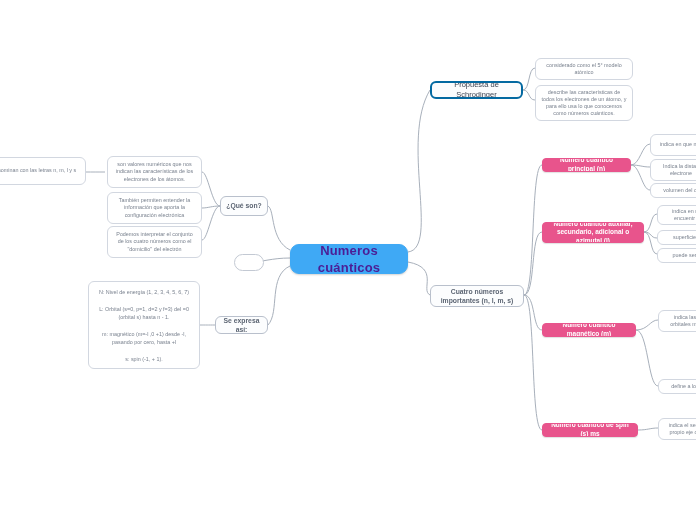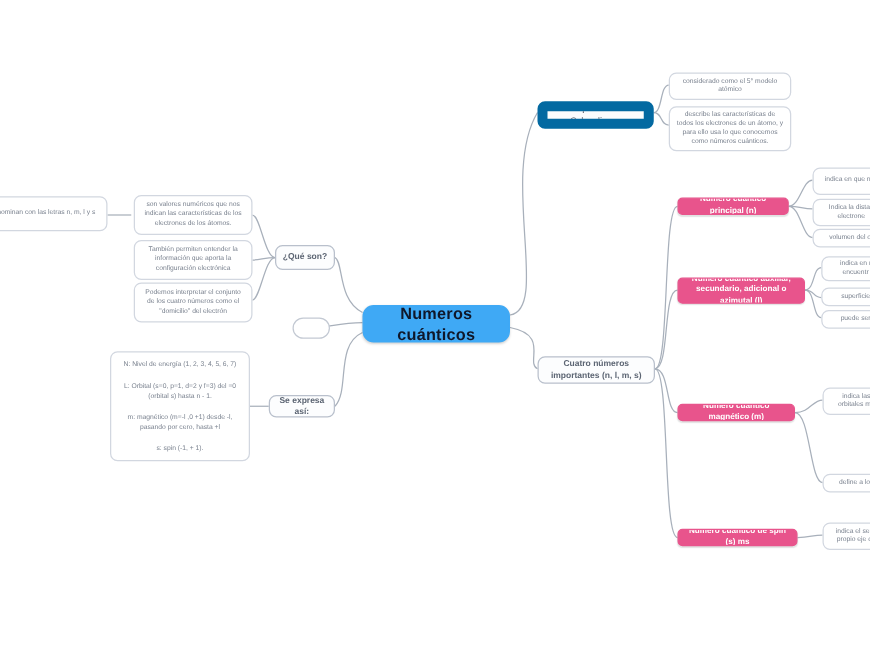--- a/index.html
+++ b/index.html
@@ -27,30 +27,30 @@
     line-height:1.33;
     padding:3px 5px;
     overflow:hidden;
   }
 
   
   .root{
     background:#3fa9f5;
     border:1px solid #3fa9f5;
     border-radius:9px;
-    color:#0f172a;
+    color:#4c1d95;
     font-size:13px;
     font-weight:bold;
     letter-spacing:.2px;
     box-shadow:0 1px 2px rgba(0,0,0,.18);
   }
 
   
   .primary-dark{
-    border:8px solid #0369a1;
+    border:2px solid #0369a1;
     border-radius:6px;
     color:#3b4250;
     font-size:7.5px;
     font-weight:normal;
     background:#fbfcfd;
   }
 
   
   .pink{
     background:#e8548c;

